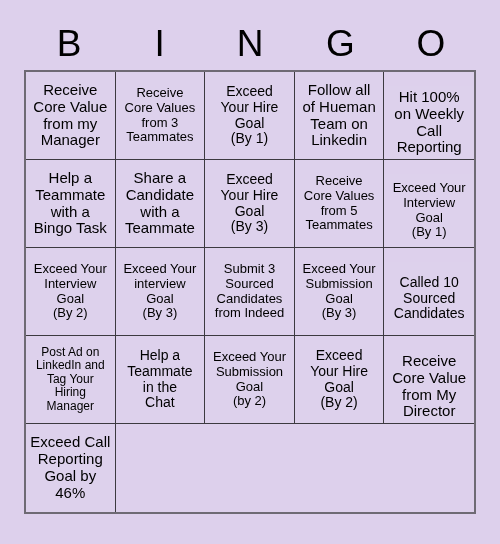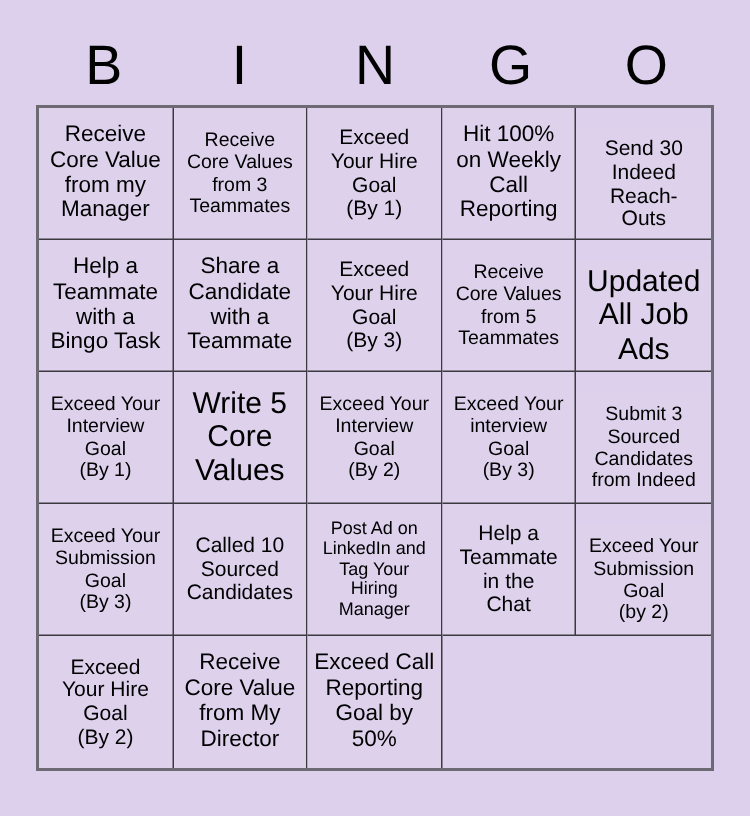--- a/index.html
+++ b/index.html
@@ -112,31 +112,31 @@
 from 3
 Teammates</span>
       </div>
       <div class="cell fs-lg">
         <span class="cell-text">Exceed
 Your Hire
 Goal
 (By 1)</span>
       </div>
       <div class="cell fs-md">
+        <span class="cell-text">Follow all
+of Hueman
+Team on
+Linkedin</span>
+      </div>
+      <div class="cell fs-md">
         <span class="cell-text">Hit 100%
 on Weekly
 Call
 Reporting</span>
       </div>
-      <div class="cell fs-lg">
-        <span class="cell-text">Send 30
-Indeed
-Reach-
-Outs</span>
-      </div>
       <div class="cell fs-md">
         <span class="cell-text">Help a
 Teammate
 with a
 Bingo Task</span>
       </div>
       <div class="cell fs-md">
         <span class="cell-text">Share a
 Candidate
 with a
@@ -147,35 +147,25 @@
 Your Hire
 Goal
 (By 3)</span>
       </div>
       <div class="cell fs-sm">
         <span class="cell-text">Receive
 Core Values
 from 5
 Teammates</span>
       </div>
-      <div class="cell fs-xl">
-        <span class="cell-text">Updated
-All Job
-Ads</span>
-      </div>
       <div class="cell fs-sm">
         <span class="cell-text">Exceed Your
 Interview
 Goal
 (By 1)</span>
-      </div>
-      <div class="cell fs-xl">
-        <span class="cell-text">Write 5
-Core
-Values</span>
       </div>
       <div class="cell fs-sm">
         <span class="cell-text">Exceed Your
 Interview
 Goal
 (By 2)</span>
       </div>
       <div class="cell fs-sm">
         <span class="cell-text">Exceed Your
 interview
@@ -227,17 +217,17 @@
       <div class="cell fs-md">
         <span class="cell-text">Receive
 Core Value
 from My
 Director</span>
       </div>
       <div class="cell fs-md">
         <span class="cell-text">Exceed Call
 Reporting
 Goal by
-50%</span>
+46%</span>
       </div>
     </div>
 
 </div>
 
 </body></html>

